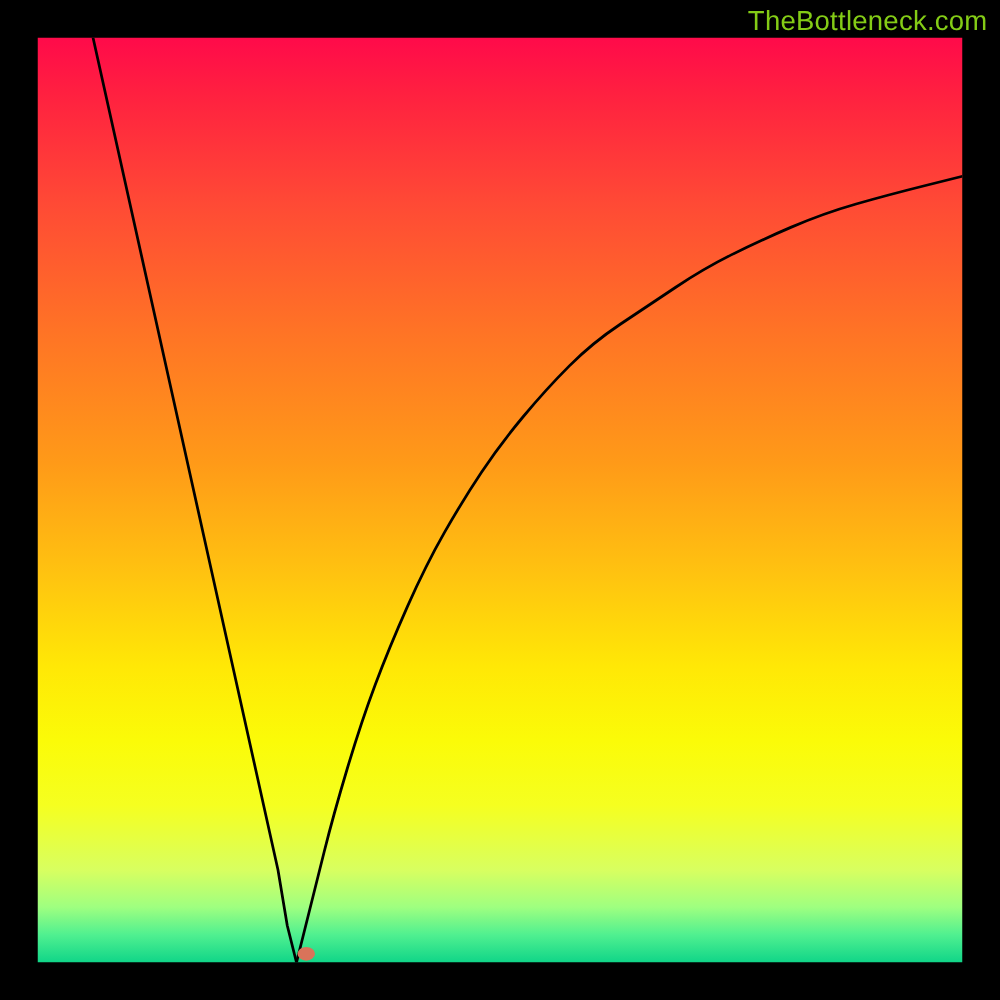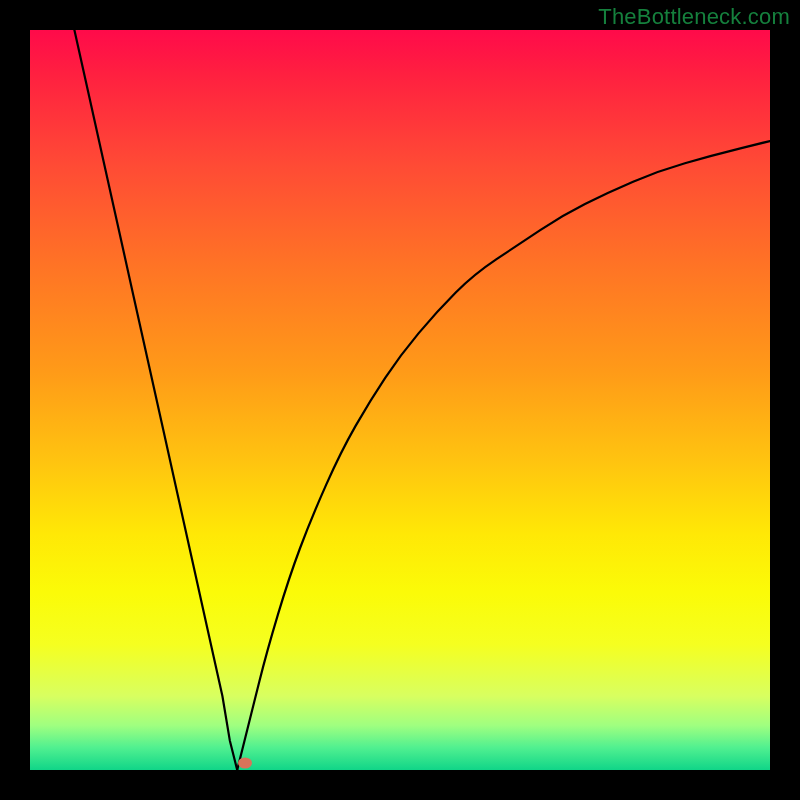--- a/index.html
+++ b/index.html
@@ -42,21 +42,21 @@
       #d8ff60 90%,
       #9fff80 94%,
       #50f090 97%,
       #10d588 100%
     );
   }
   .watermark {
     position: absolute;
     top: 4px;
     right: 10px;
-    color: #15803d;
+    color: #84cc16;
     font-size: 22px;
     letter-spacing: 0.2px;
     font-weight: 400;
     user-select: none;
   }
   .curve-svg {
     position: absolute;
     left: 0; top: 0;
     width: 740px;
     height: 740px;

